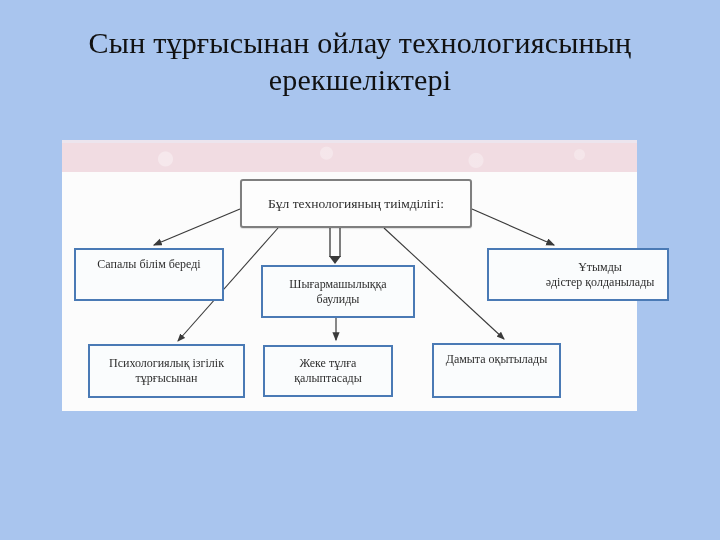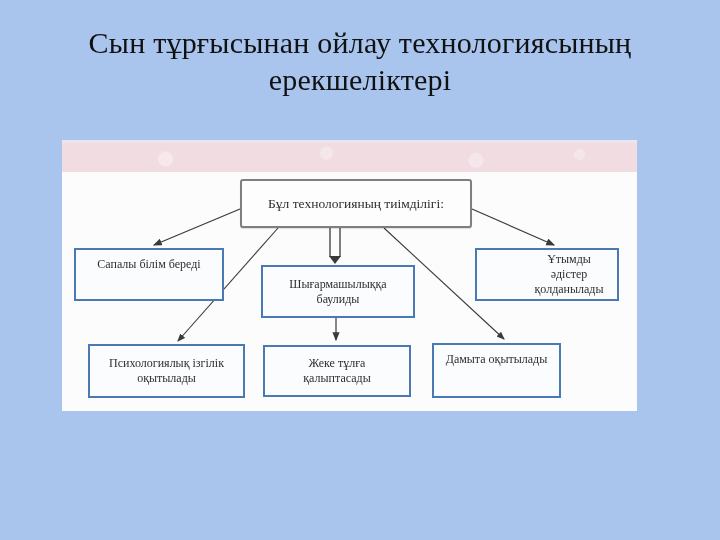--- a/index.html
+++ b/index.html
@@ -94,25 +94,25 @@
       <line x1="274" y1="178" x2="274" y2="200" stroke="#3a3a3a" stroke-width="1.2" marker-end="url(#ah)"></line>
     </svg>
 
     <div class="node root" style="left:178px;top:39px;width:232px;height:49px;">Бұл технологияның тиімділігі:</div>
 
     <div class="node top-align pad-top" style="left:2px;top:108px;width:150px;height:53px;margin-left:10px;">Сапалы білім береді</div>
 
     <div class="node" style="left:199px;top:125px;width:154px;height:53px;">Шығармашылыққа
 баулиды</div>
 
-    <div class="node" style="left:413px;top:108px;width:144px;height:53px;padding-left:44px;">Ұтымды
+    <div class="node" style="left:425px;top:108px;width:182px;height:53px;padding-left:44px;">Ұтымды
 әдістер қолданылады</div>
 
     <div class="node" style="left:26px;top:204px;width:157px;height:54px;">Психологиялық ізгілік
-оқытылады</div>
+тұрғысынан</div>
 
-    <div class="node" style="left:201px;top:205px;width:148px;height:52px;">Жеке тұлға
+    <div class="node" style="left:201px;top:205px;width:130px;height:52px;">Жеке тұлға
 қалыптасады</div>
 
     <div class="node top-align pad-top" style="left:370px;top:203px;width:129px;height:55px;">Дамыта оқытылады</div>
 
   </div>
 </div>
 
 </body></html>

